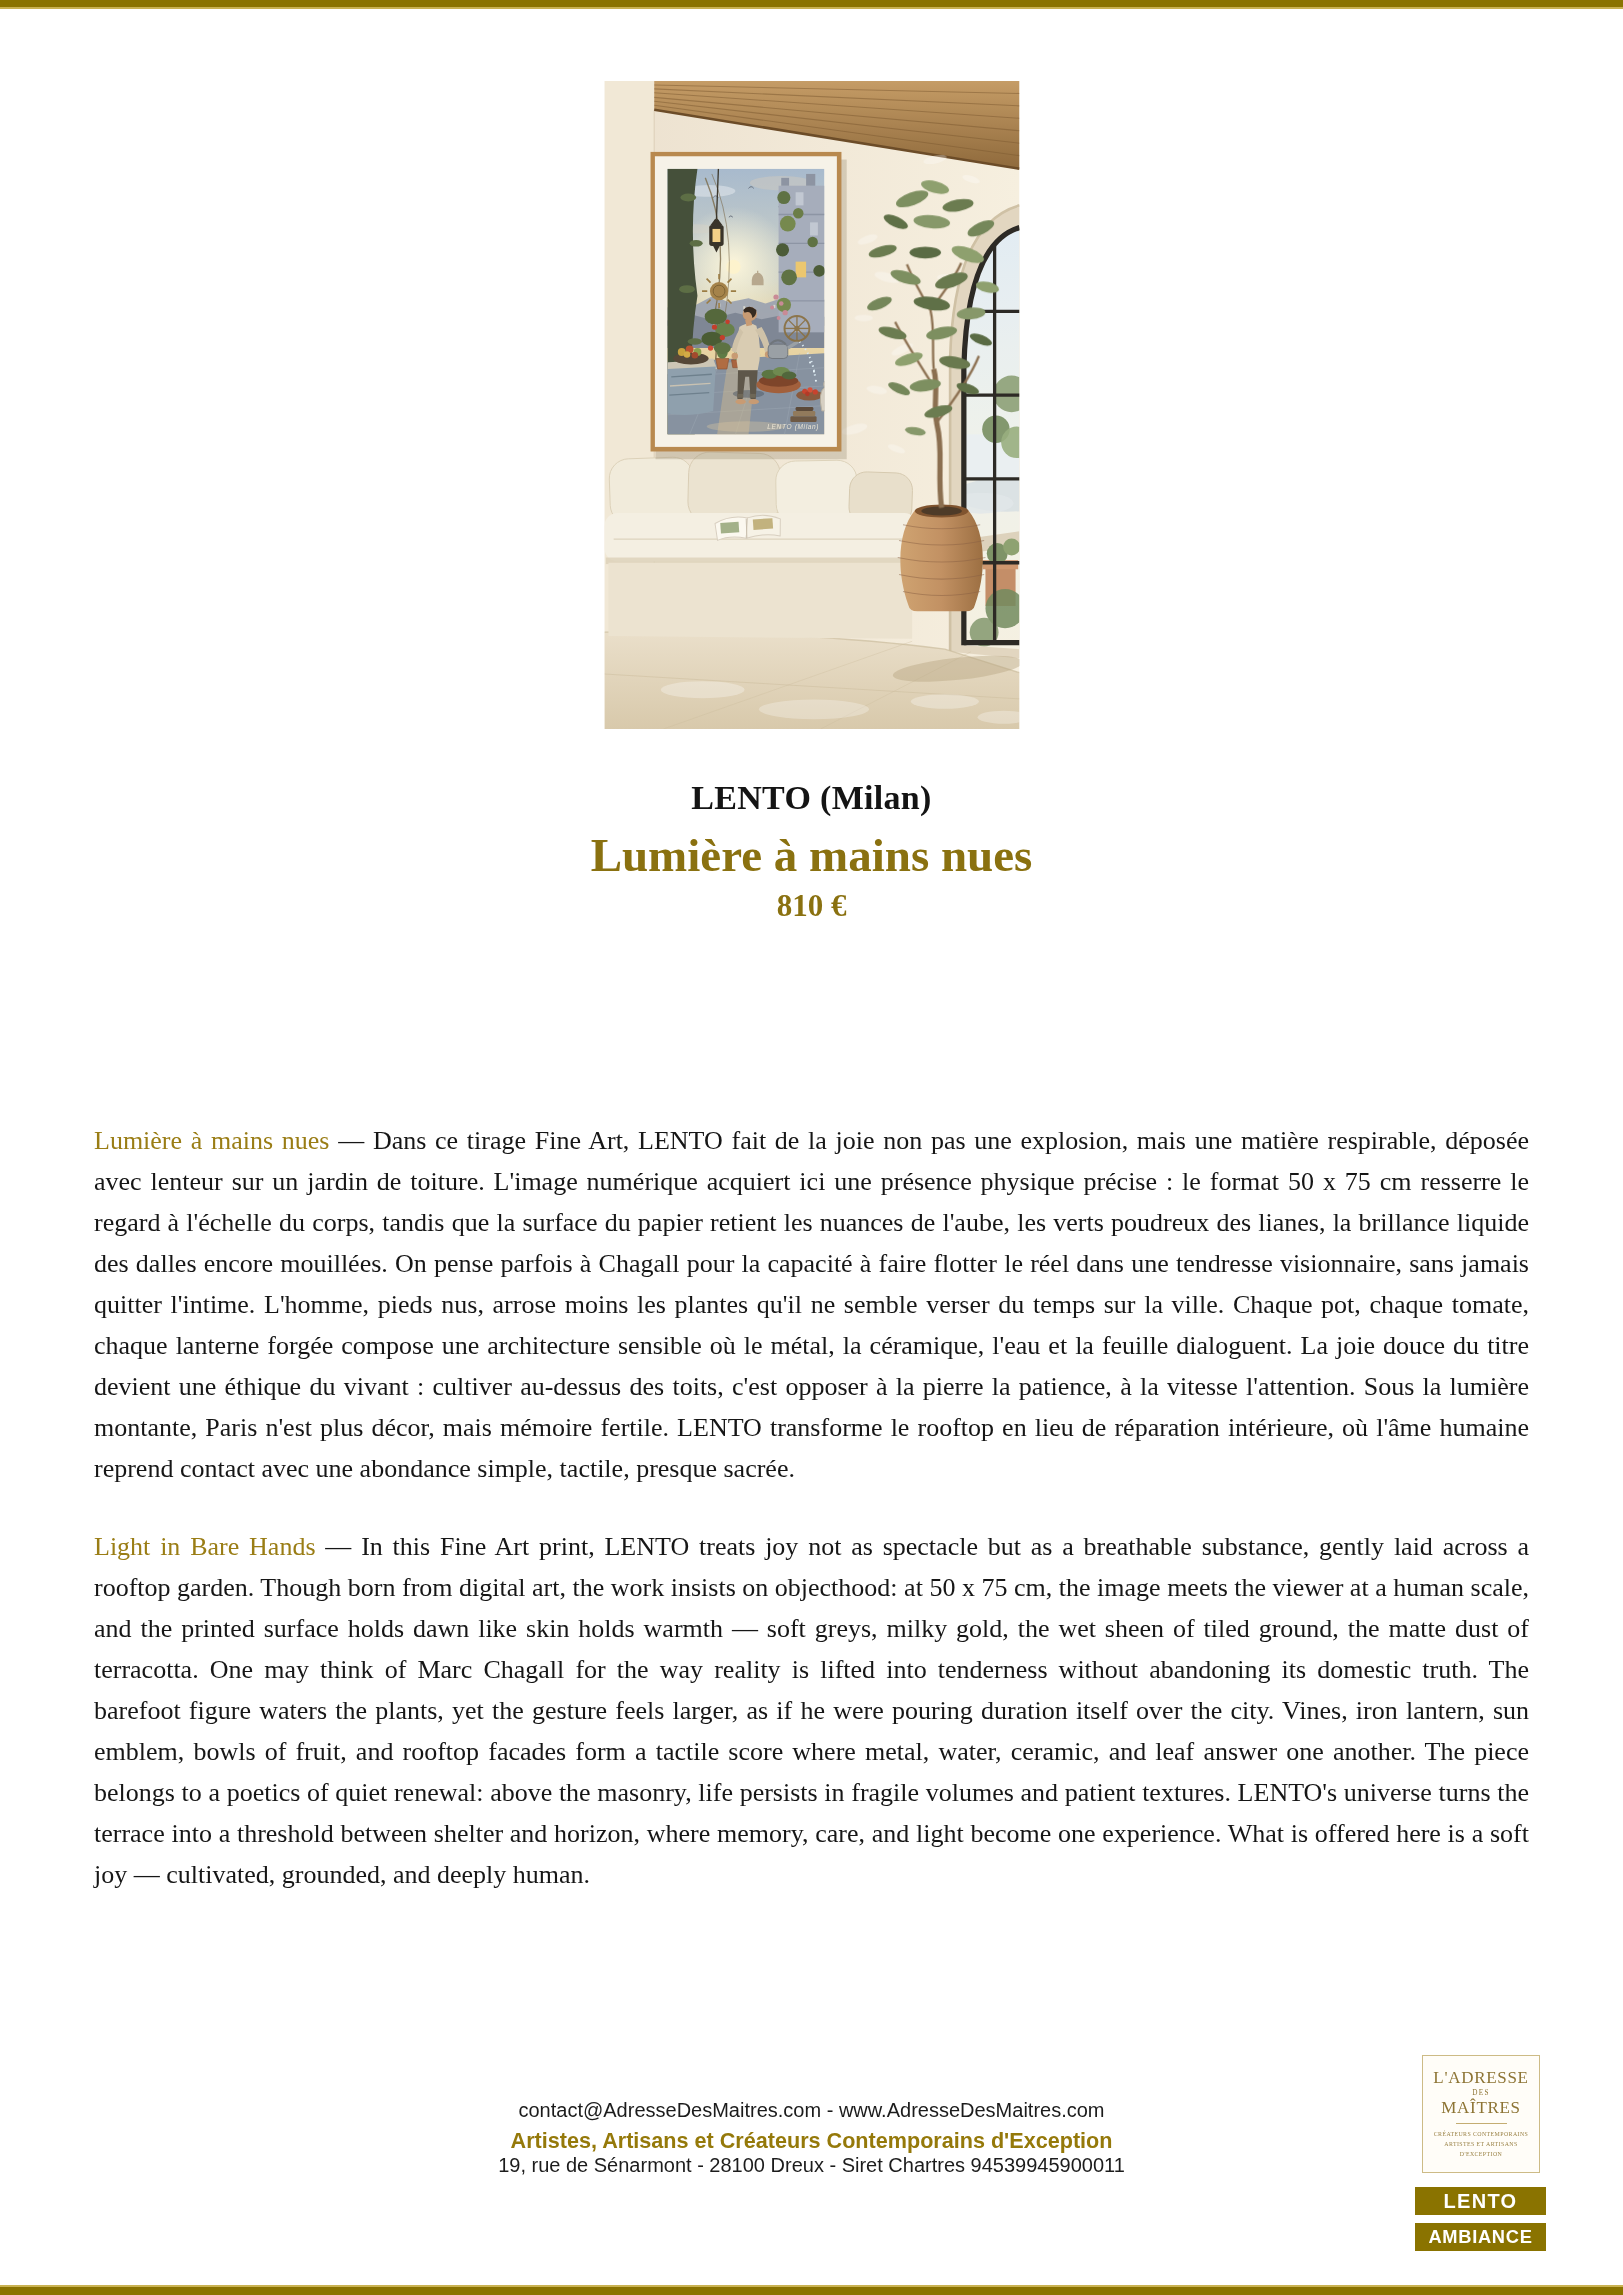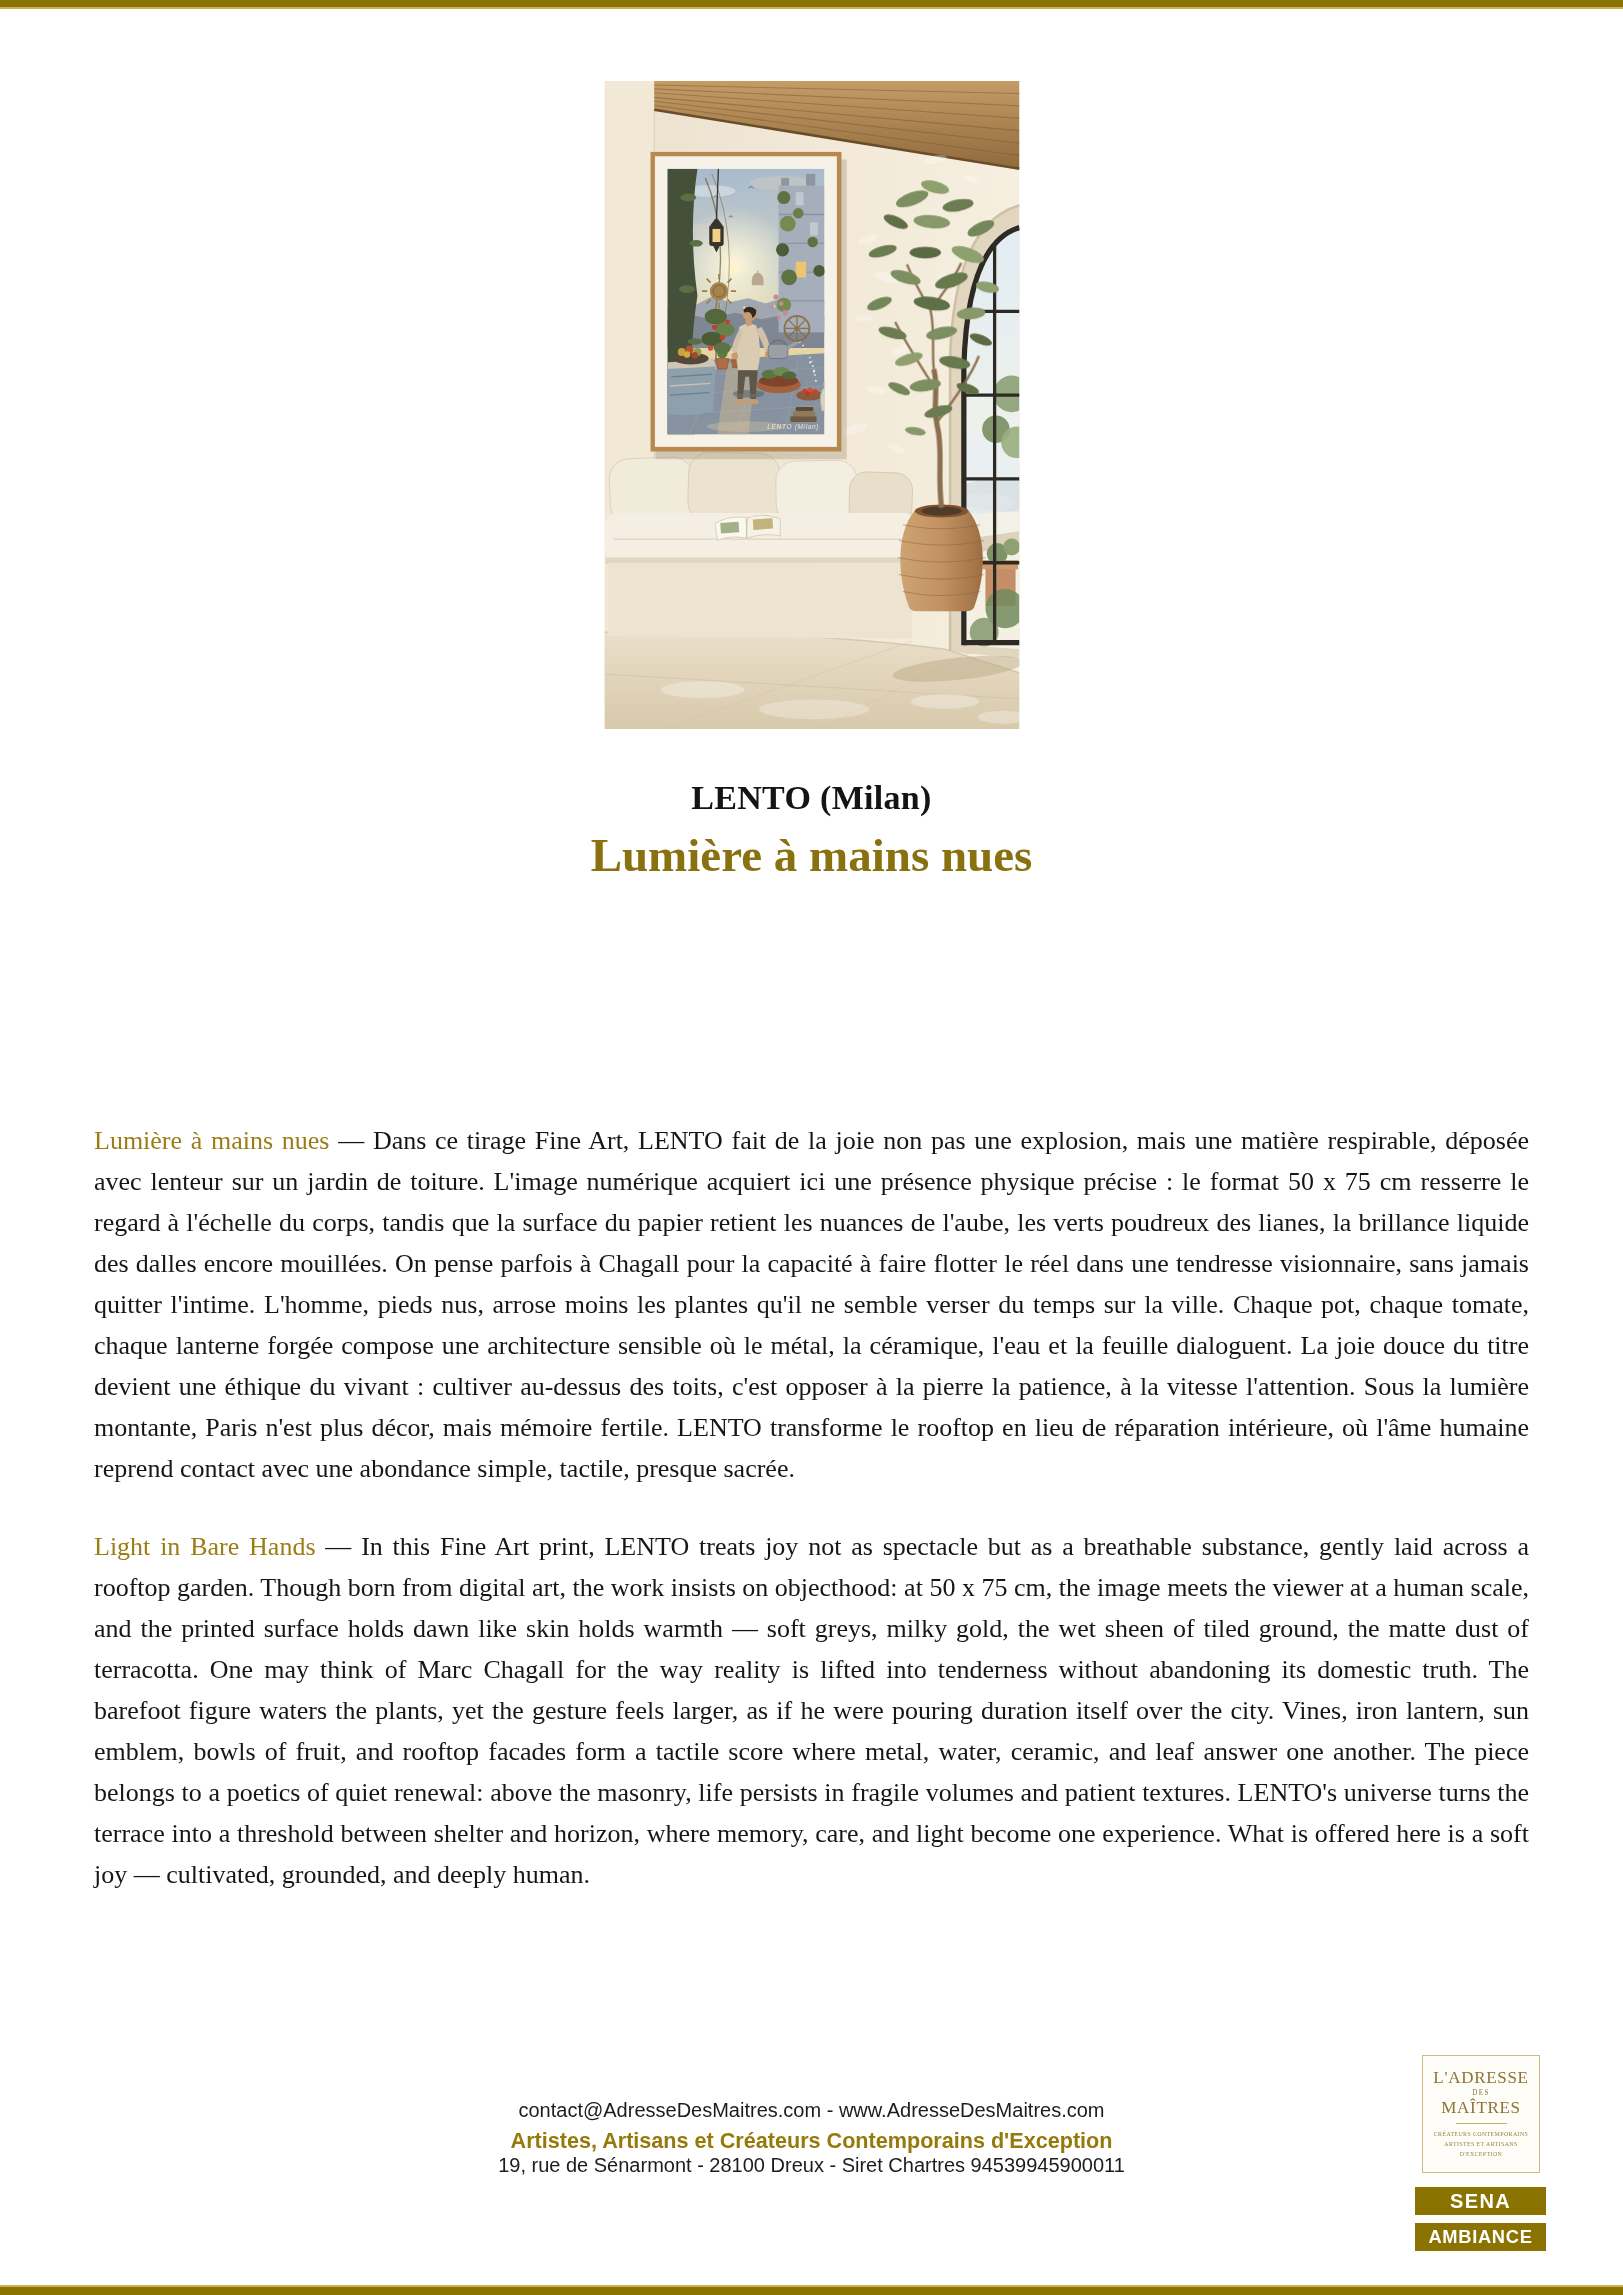--- a/index.html
+++ b/index.html
@@ -439,20 +439,21 @@
           <ellipse cx="510" cy="505" rx="22" ry="8" fill="#6b7c50" transform="rotate(-15 510 505)"></ellipse>
           <ellipse cx="475" cy="535" rx="16" ry="6" fill="#87986a" transform="rotate(10 475 535)"></ellipse>
         </g>
       </g>
     </svg>
   </figure>
 
   <header class="header">
     <h2 class="artist">LENTO (Milan)</h2>
     <h1 class="title">Lumière à mains nues</h1>
+    <p class="price">810 €</p>
   </header>
 
   <section class="descriptions">
     <p class="desc"><span class="lead">Lumière à mains nues</span><span> — </span><span>Dans ce tirage Fine Art, LENTO fait de la joie non pas une explosion, mais une matière respirable, déposée avec lenteur sur un jardin de toiture. L'image numérique acquiert ici une présence physique précise : le format 50 x 75 cm resserre le regard à l'échelle du corps, tandis que la surface du papier retient les nuances de l'aube, les verts poudreux des lianes, la brillance liquide des dalles encore mouillées. On pense parfois à Chagall pour la capacité à faire flotter le réel dans une tendresse visionnaire, sans jamais quitter l'intime. L'homme, pieds nus, arrose moins les plantes qu'il ne semble verser du temps sur la ville. Chaque pot, chaque tomate, chaque lanterne forgée compose une architecture sensible où le métal, la céramique, l'eau et la feuille dialoguent. La joie douce du titre devient une éthique du vivant : cultiver au-dessus des toits, c'est opposer à la pierre la patience, à la vitesse l'attention. Sous la lumière montante, Paris n'est plus décor, mais mémoire fertile. LENTO transforme le rooftop en lieu de réparation intérieure, où l'âme humaine reprend contact avec une abondance simple, tactile, presque sacrée.</span></p>
     <p class="desc"><span class="lead">Light in Bare Hands</span><span> — </span><span>In this Fine Art print, LENTO treats joy not as spectacle but as a breathable substance, gently laid across a rooftop garden. Though born from digital art, the work insists on objecthood: at 50 x 75 cm, the image meets the viewer at a human scale, and the printed surface holds dawn like skin holds warmth — soft greys, milky gold, the wet sheen of tiled ground, the matte dust of terracotta. One may think of Marc Chagall for the way reality is lifted into tenderness without abandoning its domestic truth. The barefoot figure waters the plants, yet the gesture feels larger, as if he were pouring duration itself over the city. Vines, iron lantern, sun emblem, bowls of fruit, and rooftop facades form a tactile score where metal, water, ceramic, and leaf answer one another. The piece belongs to a poetics of quiet renewal: above the masonry, life persists in fragile volumes and patient textures. LENTO's universe turns the terrace into a threshold between shelter and horizon, where memory, care, and light become one experience. What is offered here is a soft joy — cultivated, grounded, and deeply human.</span></p>
   </section>
 
   <footer>
     <div class="footer-text">
       <p class="f-dark">contact@AdresseDesMaitres.com - www.AdresseDesMaitres.com</p>
@@ -463,19 +464,19 @@
     <div class="logo-box">
       <div class="logo-l1">L'ADRESSE</div>
       <div class="logo-l2">DES</div>
       <div class="logo-l3">MAÎTRES</div>
       <div class="logo-divider"></div>
       <div class="logo-small">CRÉATEURS CONTEMPORAINS</div>
       <div class="logo-small">ARTISTES ET ARTISANS</div>
       <div class="logo-small">D'EXCEPTION</div>
     </div>
 
-    <div class="badge sena">SENA</div>
+    <div class="badge sena">LENTO</div>
     <div class="badge ambiance">AMBIANCE</div>
   </footer>
 
   <div class="bar bottom"></div>
 </div>
 
 
 </body></html>

